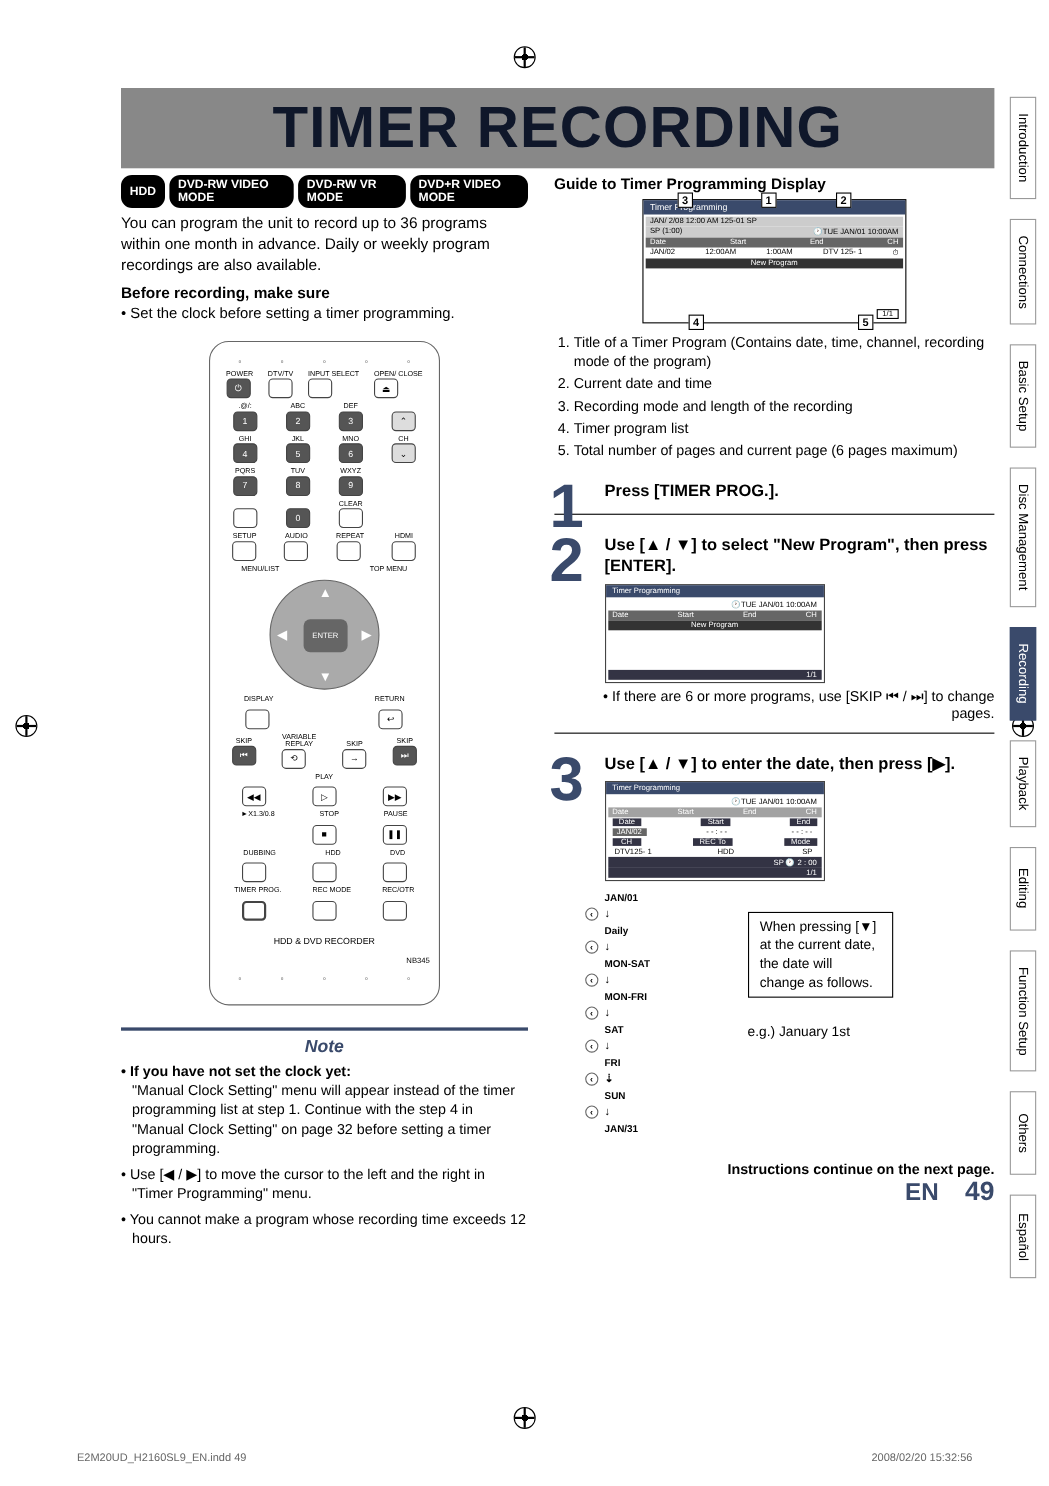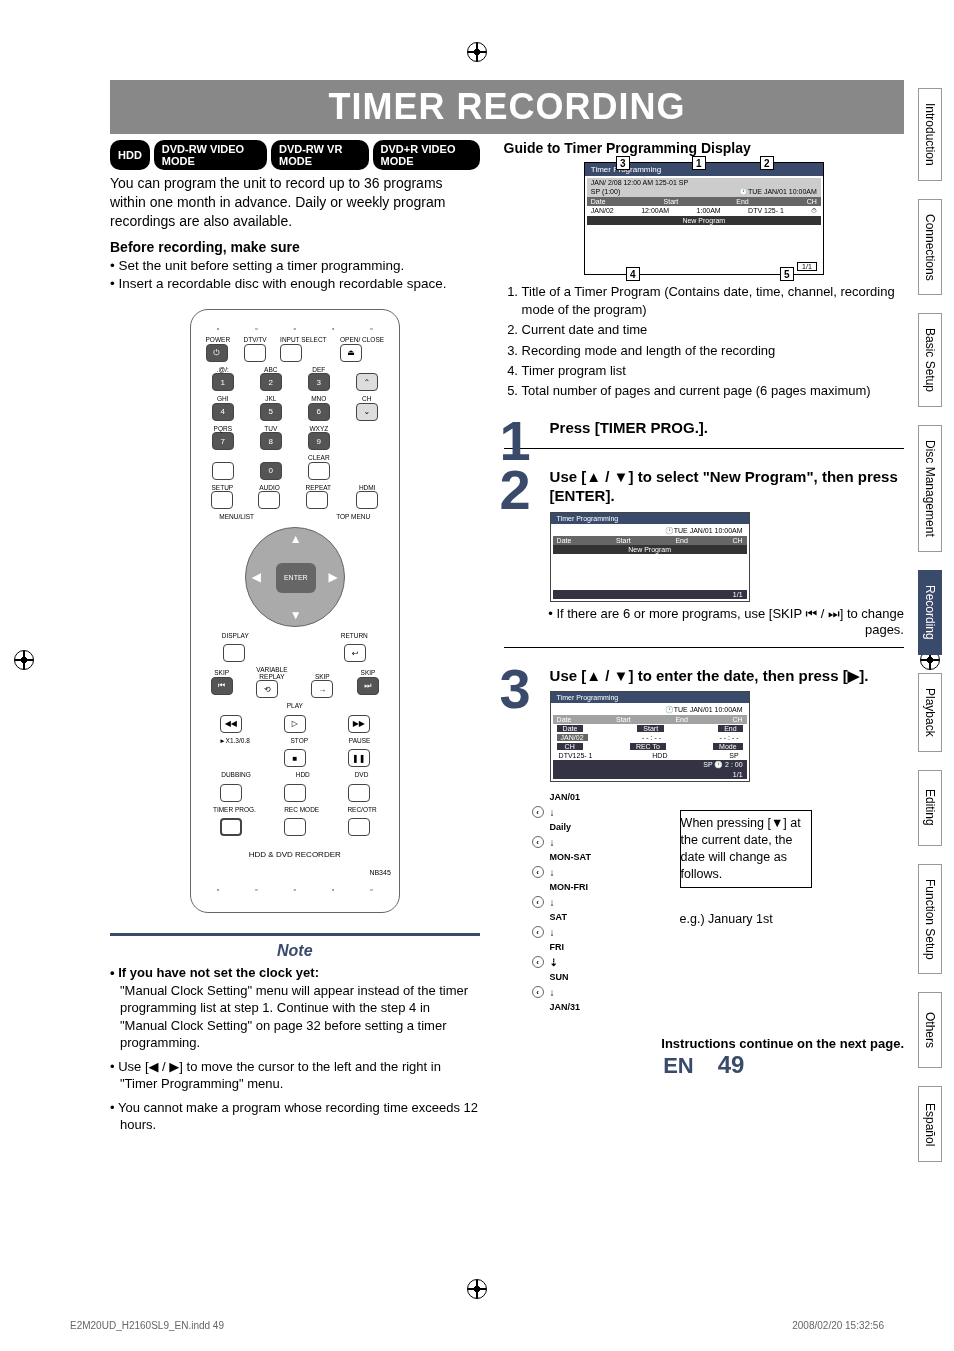--- a/index.html
+++ b/index.html
@@ -13,22 +13,22 @@
     background: #fff;
     position: relative;
   }
   .page {
     padding: 80px 50px 40px 110px;
     position: relative;
     height: 100%;
   }
   .title-bar {
     background: #888;
-    color: #ffffff;
-    font-size: 36px;
+    color: #0f172a;
+    font-size: 53px;
     font-weight: bold;
     text-align: center;
     padding: 6px 0;
     letter-spacing: 1px;
     margin-bottom: 6px;
   }
   .badges { display: flex; gap: 4px; margin-bottom: 4px; }
   .badge {
     background: #000;
     color: #fff;
@@ -151,28 +151,28 @@
   .dd-col { display:flex; flex-direction:column; gap:4px; }
   .dd-item { display:flex; align-items:center; gap:6px;}
   .dd-arrow { border:1px solid #666; border-radius:50%; width:12px;height:12px; display:flex;align-items:center;justify-content:center;font-size:8px;}
   .dd-label { font-size:9px; }
   .dd-box {
     position:absolute;
     right: 0;
     top: 18px;
     border:1px solid #000;
     width: 132px;
-    padding: 4px 0;
+    padding: 4px 10px;
     font-size:12.5px;
     font-weight:normal;
     line-height:1.35;
   }
   .dd-eg { position:absolute; right:0; top:120px; font-size:12.5px; font-weight:normal; width:132px;}
   .continue { text-align:right; font-weight:bold; font-size:13px; margin-top:14px;}
-  .pagenum { text-align:center; font-size:24px; font-weight:bold; color:#3a4a6b;}
+  .pagenum { text-align:right; font-size:24px; font-weight:bold; color:#3a4a6b;}
   .pagenum .en { font-size:22px; margin-right:24px;}
   .side-tabs {
     position:absolute;
     right: 12px;
     top: 88px;
     display:flex;
     flex-direction:column;
     gap: 18px;
   }
   .tab {
@@ -221,22 +221,21 @@
 
     <div class="coll">
       <div class="badges">
         <span class="badge">HDD</span>
         <span class="badge">DVD-RW VIDEO MODE</span>
         <span class="badge">DVD-RW VR MODE</span>
         <span class="badge">DVD+R VIDEO MODE</span>
       </div>
       <div class="intro">You can program the unit to record up to 36 programs within one month in advance. Daily or weekly program recordings are also available.</div>
       <div class="subh">Before recording, make sure</div>
-      <div class="bullet">• Set the unit before setting a timer programming.</div>
-      <div class="bullet">• Insert a recordable disc with enough recordable space.</div>
+      <div class="bullet">• Set the clock before setting a timer programming.</div>
 
       <div class="remote">
         <div class="rrow">
             <span>▫</span>
             <span>▫</span>
             <span>▫</span>
             <span>▫</span>
             <span>▫</span>
           </div>
         <div class="rrow">

